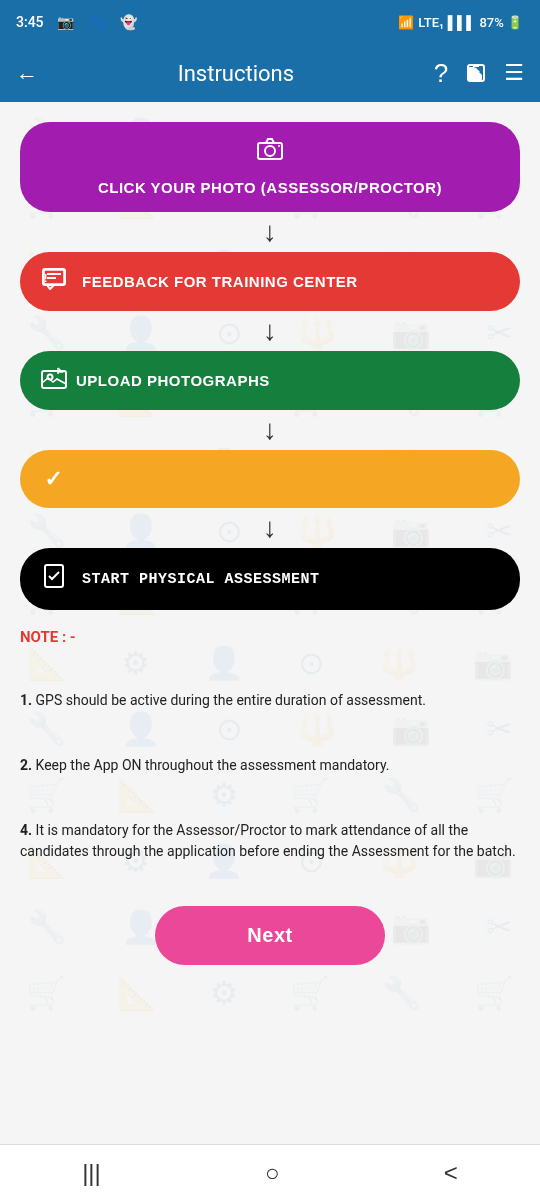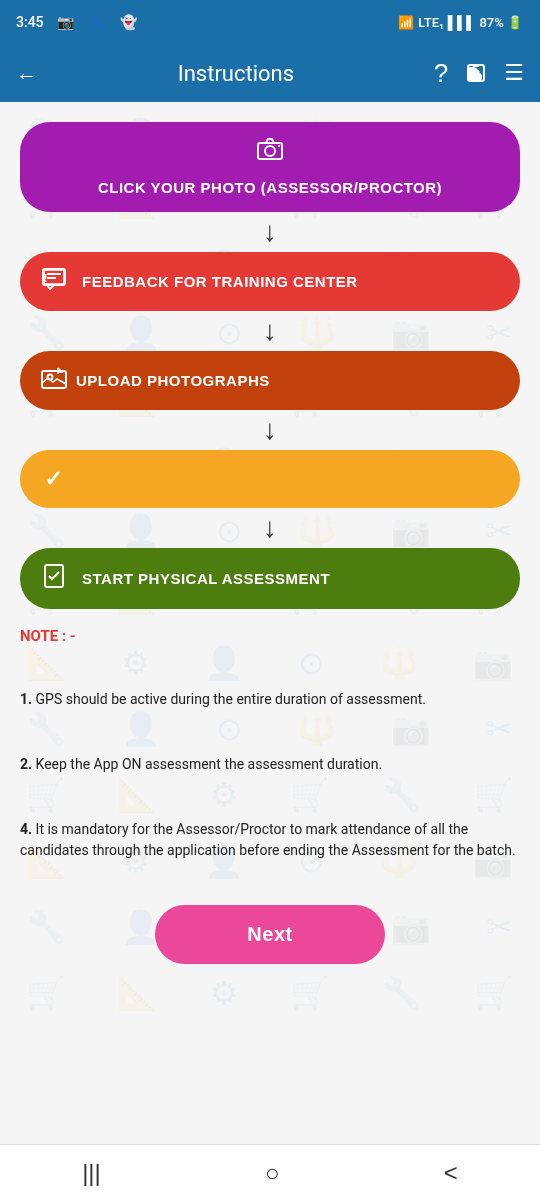--- a/index.html
+++ b/index.html
@@ -77,23 +77,23 @@
       gap: 14px;
       font-size: 15px;
       font-weight: 700;
       letter-spacing: 0.5px;
       color: white;
       cursor: pointer;
       text-align: left;
     }
     .step-btn.green { background: #a21caf; flex-direction: column; }
     .step-btn.red { background: #e53935; }
-    .step-btn.blue { background: #c2410c; gap: 8px; }
+    .step-btn.blue { background: #15803d; gap: 8px; }
     .step-btn.yellow { background: #f5a623; color: white; }
-    .step-btn.dark { background: #4d7c0f; }
+    .step-btn.dark { background: #000000; font-family: Liberation Mono, monospace; }
 
     .step-icon {
       font-size: 20px;
       min-width: 28px;
       text-align: center;
     }
 
     
     .arrow-down {
       text-align: center;
@@ -409,21 +409,21 @@
 
 </div>
 
 <div class="notes-section">
   <div class="note-title">NOTE : -</div>
 
   <div class="note-item">
     <strong>1. </strong><span>GPS should be active during the entire duration of assessment.</span>
   </div>
   <div class="note-item">
-    <strong>2. </strong><span>Keep the App ON assessment the assessment duration.</span>
+    <strong>2. </strong><span>Keep the App ON throughout the assessment mandatory.</span>
   </div>
   <div class="note-item">
     <strong>4. </strong><span>It is mandatory for the Assessor/Proctor to mark attendance of all the candidates through the application before ending the Assessment for the batch.</span>
   </div>
 </div>
 
 <div class="next-btn-wrap">
   <button class="next-btn">Next</button>
 </div>
 

